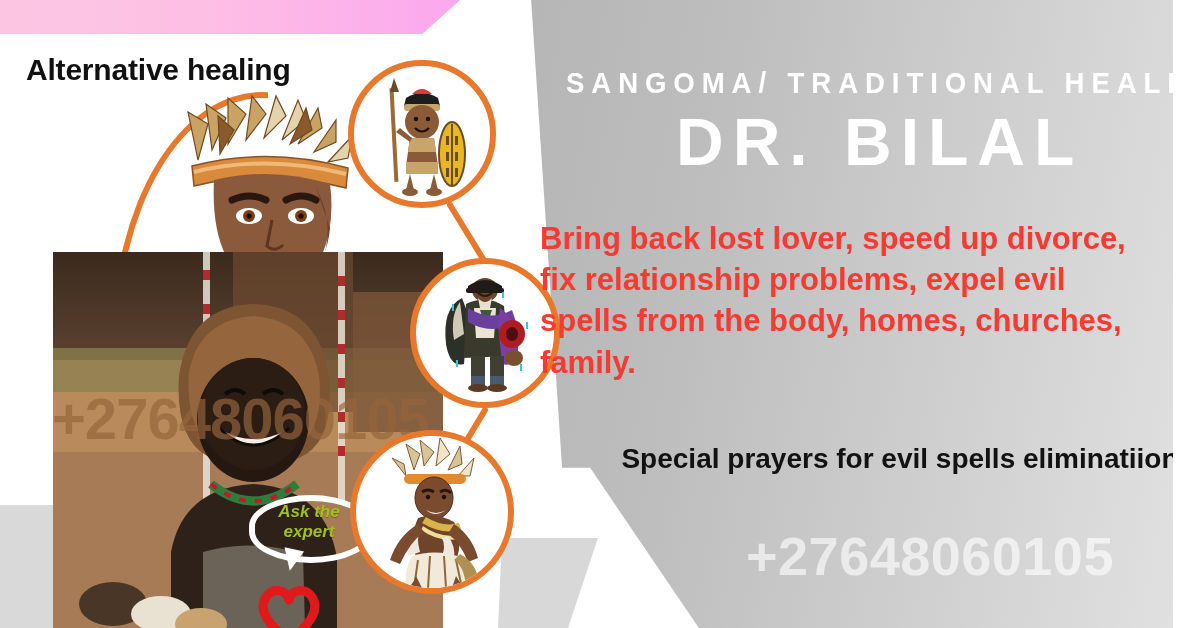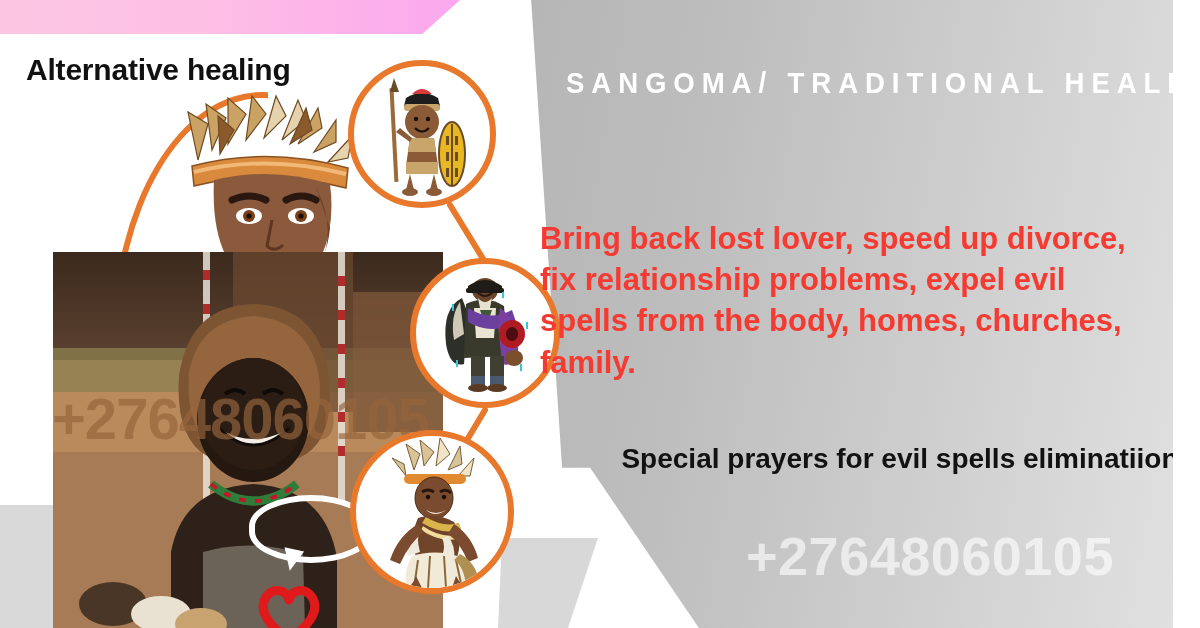--- a/index.html
+++ b/index.html
@@ -250,20 +250,21 @@
         <path d="M158 232 Q200 266 244 232" fill="none" stroke="#2f7d3a" stroke-width="9"></path>
         <path d="M158 232 Q200 266 244 232" fill="none" stroke="#c3182a" stroke-width="4" stroke-dasharray="7 9"></path>
       </g>
 
       <ellipse cx="60" cy="352" rx="34" ry="22" fill="#4a3627"></ellipse>
       <ellipse cx="108" cy="362" rx="30" ry="18" fill="#e9e2d2"></ellipse>
       <ellipse cx="148" cy="372" rx="26" ry="16" fill="#c9a36f"></ellipse>
     </svg>
 
     <div class="bubble"></div>
+    <div class="bubble-txt">Ask the expert</div>
 
     <svg class="heart" viewBox="0 0 66 62">
       <path d="M33 58 C8 40 3 26 10 15 C17 5 30 7 33 18 C36 7 49 5 56 15 C63 26 58 40 33 58 Z" fill="none" stroke="#e01a1a" stroke-width="9" stroke-linejoin="round"></path>
     </svg>
 
   </div>
 
   <div class="phone-overlay">+27648060105</div>
 
   <div class="circ circ1">
@@ -384,17 +385,18 @@
           <path d="M100 124 L106 152"></path>
       </g>
       <path d="M104 118 Q120 126 124 148 L110 150 Q108 130 98 124 Z" fill="#b09050"></path>
 
       <path d="M60 140 Q56 152 48 152 L66 152 Z" fill="#7a4b2e"></path>
       <path d="M100 140 Q106 152 114 152 L96 152 Z" fill="#7a4b2e"></path>
     </svg>
   </div>
 
   <div class="kicker">SANGOMA/ TRADITIONAL HEALER</div>
+  <div class="bigname">DR. BILAL</div>
   <div class="red-copy">Bring back lost lover, speed up divorce, fix relationship problems, expel evil spells from the body, homes, churches, family.</div>
   <div class="black-copy">Special prayers for  evil spells eliminatiion</div>
   <div class="ghost-phone">+27648060105</div>
 
 </div>
 
 </body></html>

